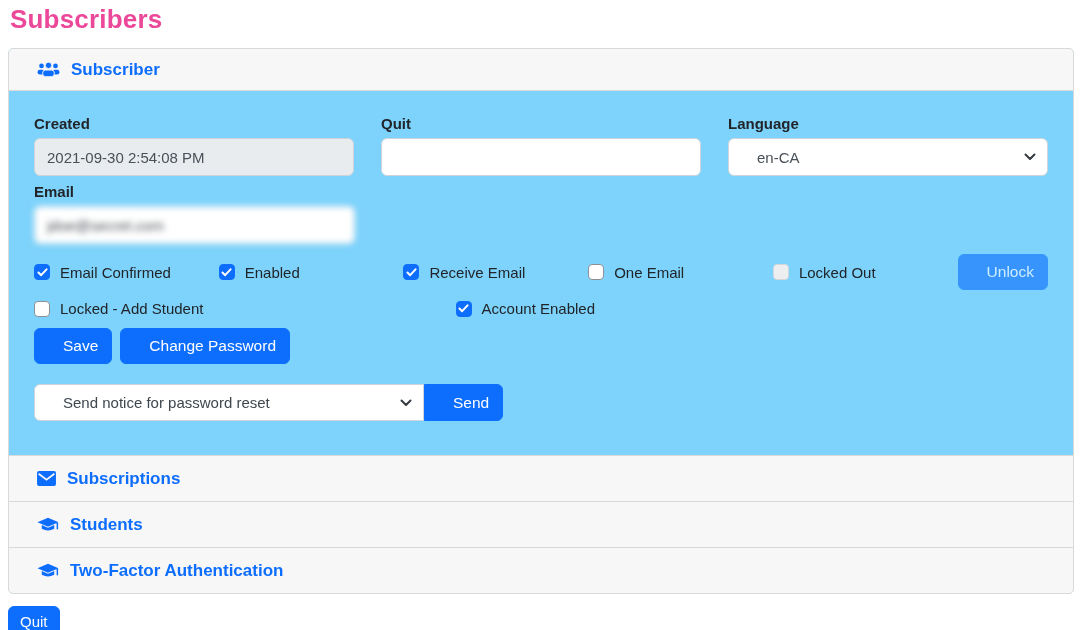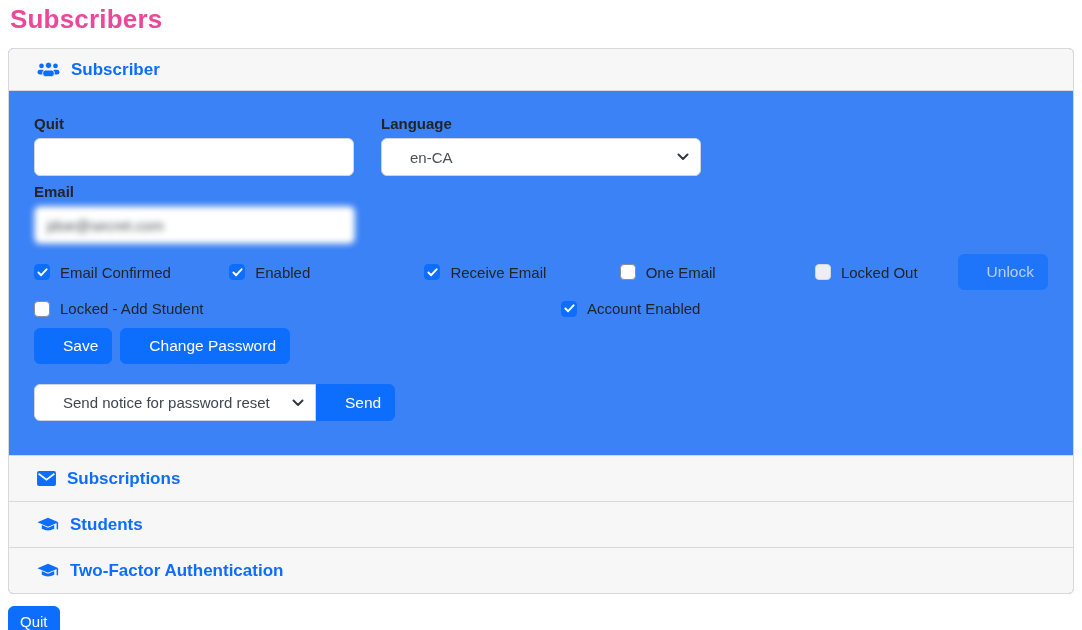--- a/index.html
+++ b/index.html
@@ -10,34 +10,34 @@
     color: #212529;
     overflow: hidden;
   }
   .page { padding: 2px 8px 0 8px; }
   .page-title {
     font-size: 26px; font-weight: 700; color: #ec4899;
     margin: 2px 0 13px 2px; letter-spacing: 0.2px;
   }
   .card {
     border: 1px solid #d9d9d9; border-radius: 5px;
-    background: #3b82f6; overflow: hidden; margin-top: 8px;
+    background: #7dd3fc; overflow: hidden; margin-top: 8px;
   }
   .card-header {
     display: flex; align-items: center; gap: 11px;
     background: #f7f7f8; border-bottom: 1px solid #d9d9d9;
     padding: 10px 20px 10px 28px; height: 42px;
   }
   .section-title { font-size: 17px; font-weight: 700; color: #0d6efd; }
   .icon { display: inline-flex; align-items: center; justify-content: center; }
 
   .card-body { padding: 24px 25px 34px 25px; }
 
   .grid3 { display: grid; grid-template-columns: repeat(3, 1fr); column-gap: 27px; }
-  .grid6 { display: grid; grid-template-columns: repeat(4, 1fr); column-gap: 40px; align-items: center; }
+  .grid6 { display: grid; grid-template-columns: repeat(5, 1fr); column-gap: 40px; align-items: center; }
 
   .field-label { display: block; font-size: 15px; font-weight: 700; color: #212529; margin-bottom: 6px; }
   .form-control, .form-select {
     width: 100%; height: 38px;
     font-family: "Liberation Sans", sans-serif;
     font-size: 15px; color: #495057;
     background: #ffffff;
     border: 1px solid #ced4da; border-radius: 6px;
     padding: 6px 12px; outline: none;
   }
@@ -69,21 +69,21 @@
     font-family: "Liberation Sans", sans-serif;
     font-size: 15.5px; border-radius: 6px; cursor: pointer;
     border: 1px solid transparent; padding: 6px 13px; height: 36px;
     line-height: 1;
   }
   .btn-primary { background: #0d6efd; border-color: #0d6efd; color: #ffffff; padding-left: 28px; }
   .btn-disabled { opacity: 0.62; cursor: default; }
   .btn-row { display: flex; gap: 8px; margin-top: 11px; }
 
   .input-group { display: flex; margin-top: 20px; width: 408px; }
-  .input-group .form-select { width: 282px; border-top-right-radius: 0; border-bottom-right-radius: 0; height: 37px; color: #3f474e; }
+  .input-group .form-select { width: 390px; border-top-right-radius: 0; border-bottom-right-radius: 0; height: 37px; color: #3f474e; }
   .input-group .btn { border-top-left-radius: 0; border-bottom-left-radius: 0; height: 37px; }
 
   
   .accordion-header {
     display: flex; align-items: center; gap: 11px;
     background: #f7f7f8; border-top: 1px solid #d9d9d9;
     padding: 10px 20px 10px 28px; height: 46px;
     cursor: pointer;
   }
 
@@ -116,20 +116,24 @@
           <circle cx="12" cy="4.6" r="3.4" fill="#0d6efd" stroke="#f7f7f8" stroke-width="1"></circle>
           <rect x="5.8" y="9.6" width="12.4" height="7" rx="3.1" fill="#0d6efd" stroke="#f7f7f8" stroke-width="1"></rect>
         </svg>
       </span>
       <span class="section-title">Subscriber</span>
     </div>
 
     <div class="card-body">
 
       <div class="grid3">
+        <div class="form-group">
+          <label class="field-label">Created</label>
+          <input class="form-control disabled-look" type="text" readonly="" disabled="" value="2021-09-30 2:54:08 PM" style="">
+        </div>
         <div class="form-group">
           <label class="field-label">Quit</label>
           <input class="form-control" type="text" value="" style="">
         </div>
         <div class="form-group">
           <label class="field-label">Language</label>
           <div class="select-wrap">
             <select class="form-select">
               <option>en-CA</option>
             </select>

